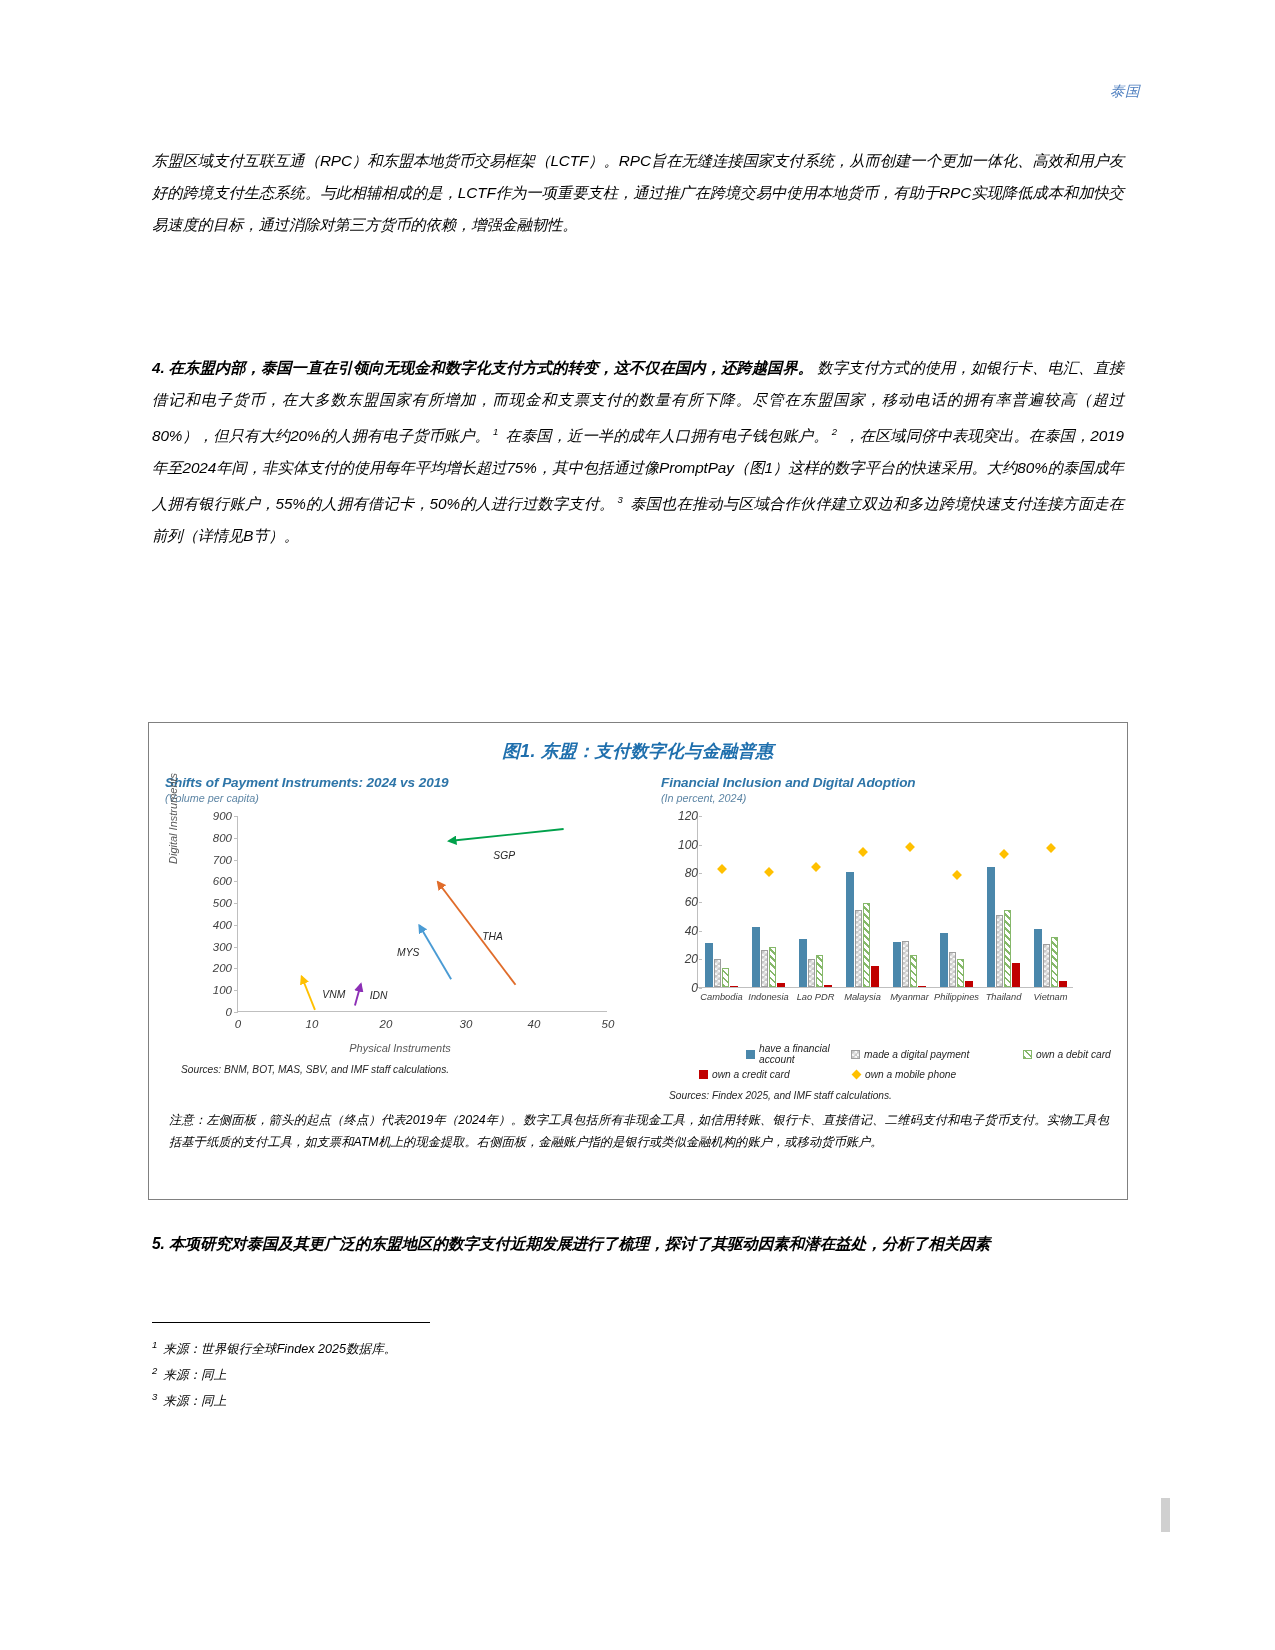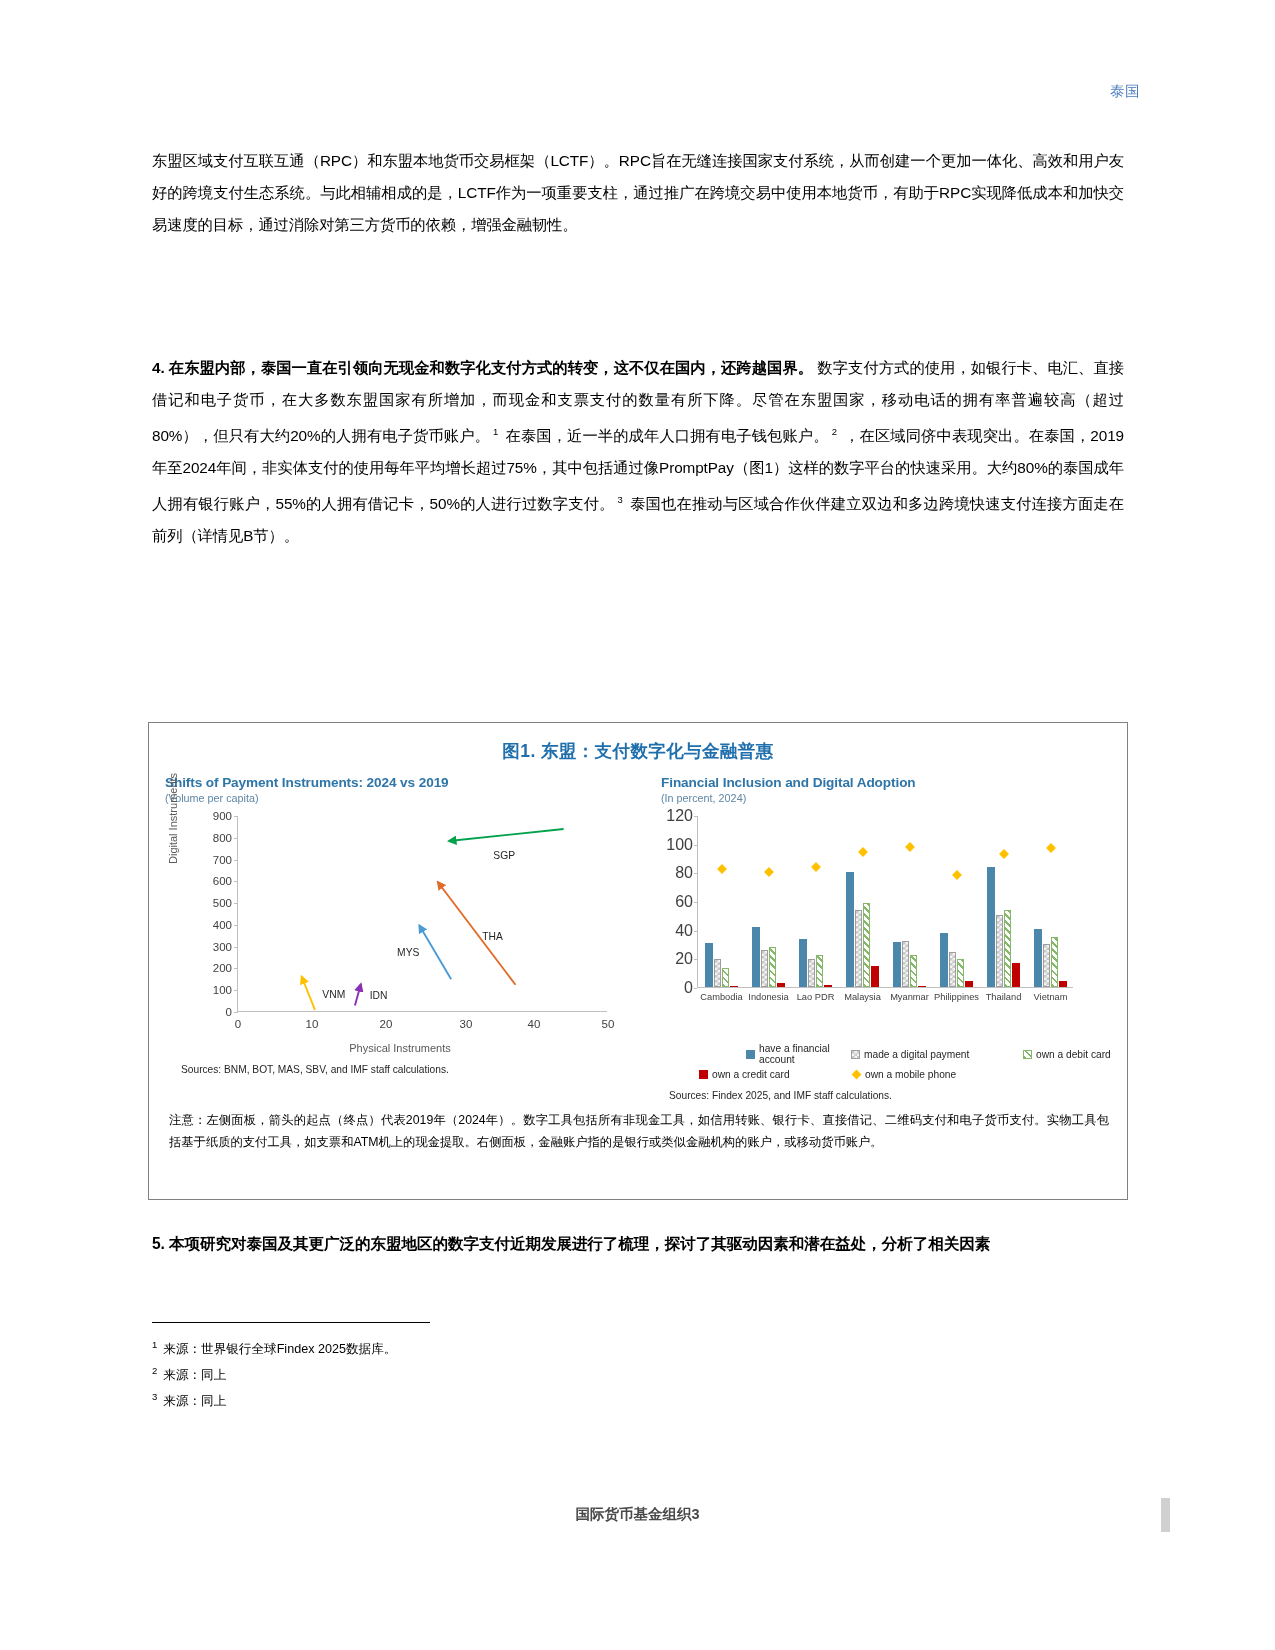--- a/index.html
+++ b/index.html
@@ -7,21 +7,21 @@
   body {
     width: 1275px;
     height: 1650px;
     background: #ffffff;
     font-family: "Liberation Sans", "DejaVu Sans", sans-serif;
     color: #000;
     position: relative;
     overflow: hidden;
   }
 
-  .page { position: relative; width: 1275px; height: 1474px; }
+  .page { position: relative; width: 1275px; height: 1474px; font-style: italic; }
 
   
   .running-head {
     position: absolute;
     top: 82px;
     right: 135px;
     font-size: 14.5px;
     color: #4d7ebf;
     letter-spacing: .5px;
   }
@@ -149,22 +149,21 @@
   .rc-plot {
     position: absolute;
     left: 36px; top: 4px;
     width: 376px; height: 172px;
     border-left: 1px solid #bfbfbf;
     border-bottom: 1px solid #bfbfbf;
   }
   .rc-ytick {
     position: absolute;
     right: 100%;
-    margin-right: 5px;
-    font-size: 16px;
+    font-size: 12px;
     color: #404040;
     transform: translateY(-50%);
     white-space: nowrap;
   }
   .rc-ytick::after {
     content: "";
     position: absolute;
     left: calc(100% + 1px);
     top: 50%;
     width: 3px; height: 1px;
@@ -483,16 +482,15 @@
     <b>5. 本项研究对泰国及其更广泛的东盟地区的数字支付近期发展进行了梳理，探讨了其驱动因素和潜在益处，分析了相关因素</b>
   </div>
 
   <div class="fn-rule"></div>
   <div class="footnotes" id="footnotes">
       <div class="fn-line"><span class="fn-num">1</span><span>来源：世界银行全球Findex 2025数据库。</span></div>
       <div class="fn-line"><span class="fn-num">2</span><span>来源：同上</span></div>
       <div class="fn-line"><span class="fn-num">3</span><span>来源：同上</span></div>
     </div>
 
-  <div class="footer">国际货币基金组织3</div>
   <div class="footer-mark"></div>
 
 </div>
 
 </body></html>

